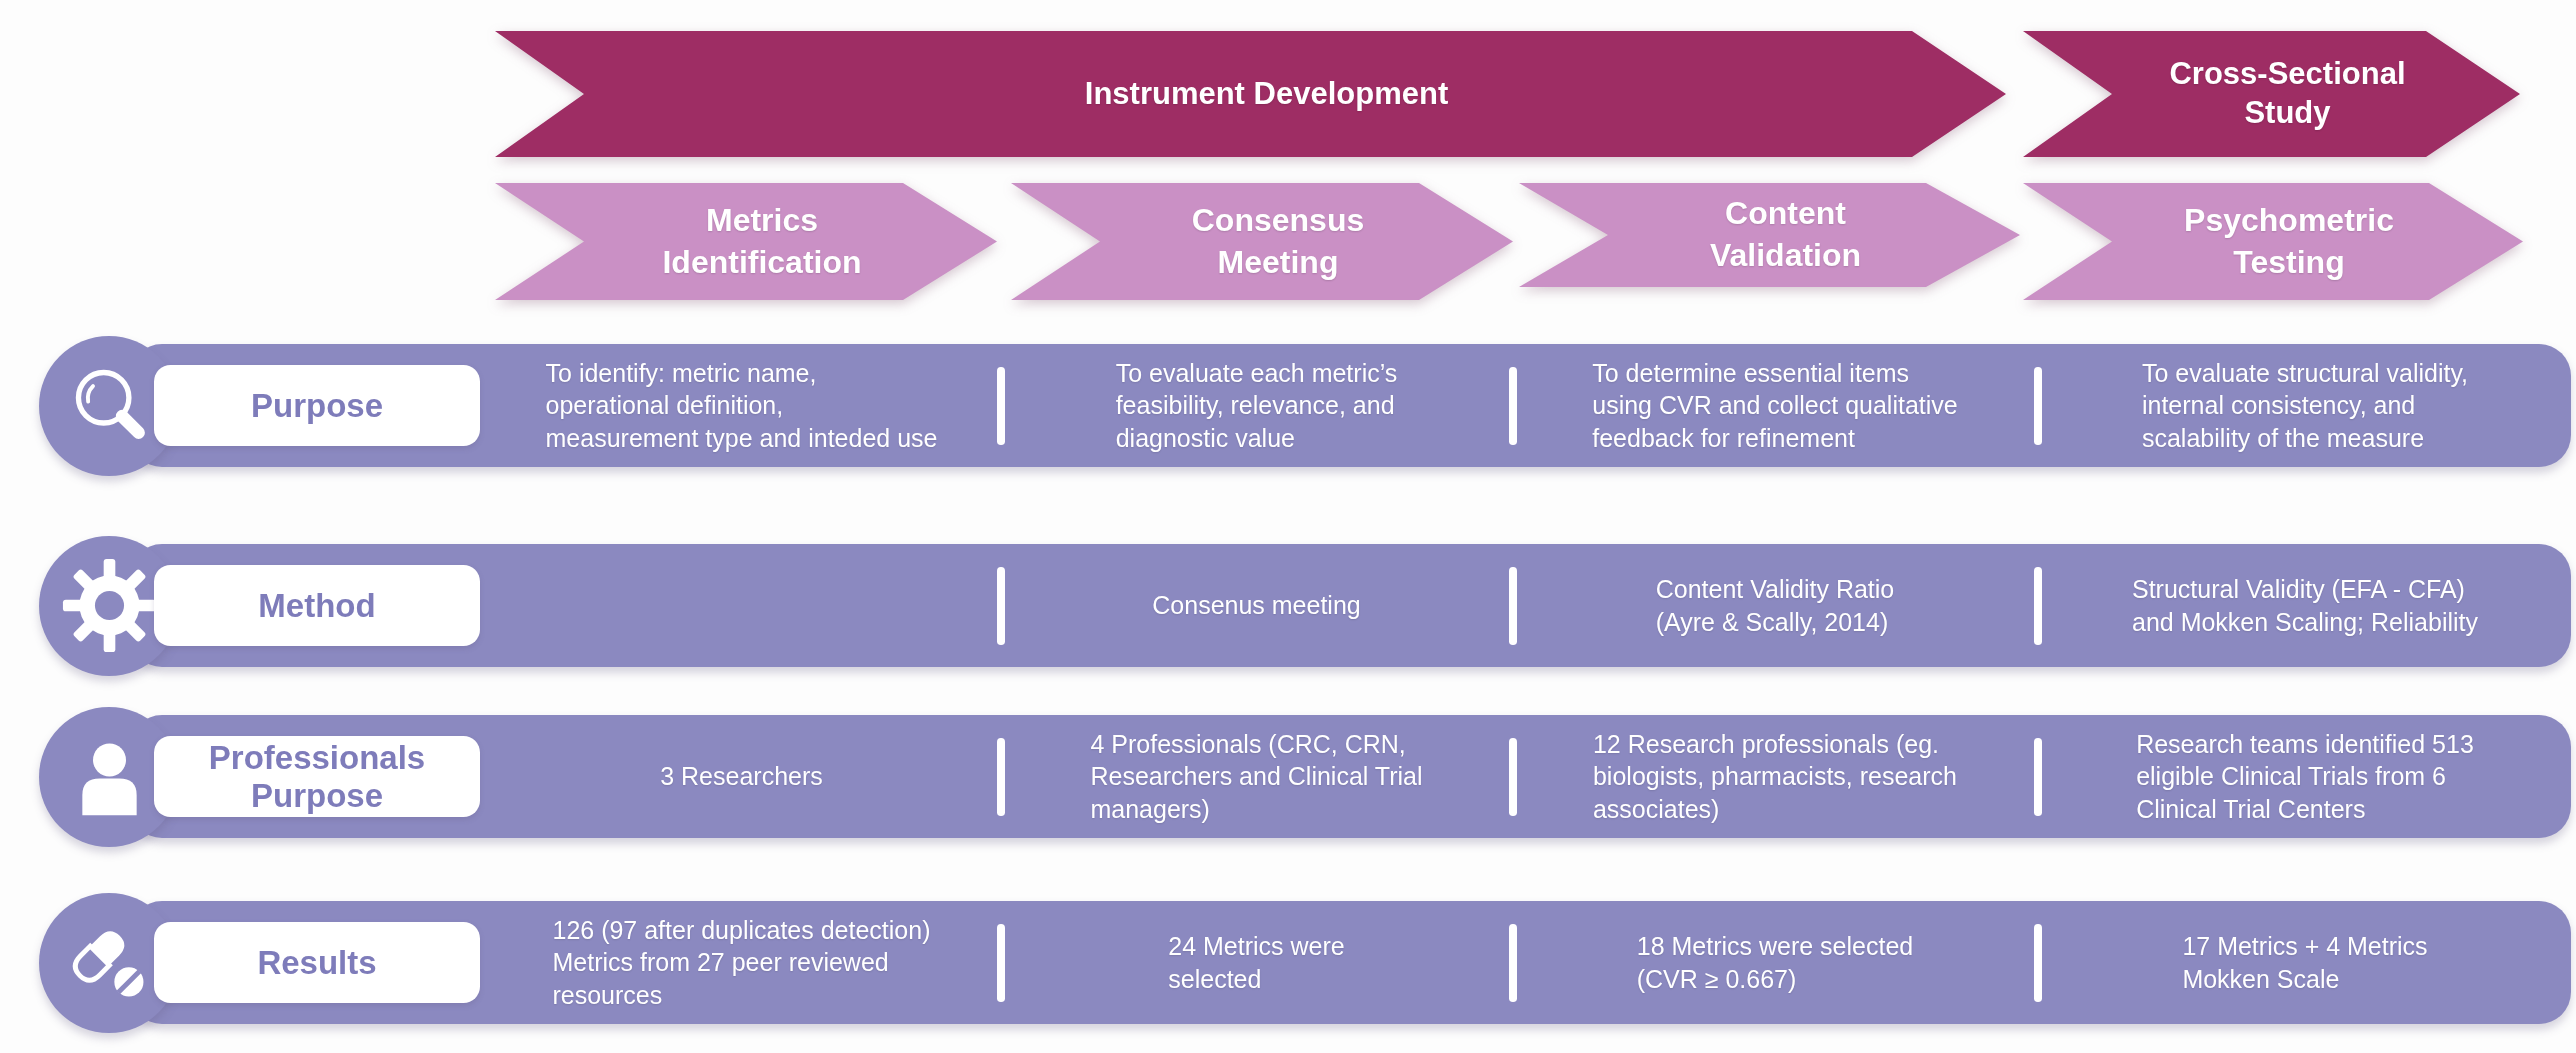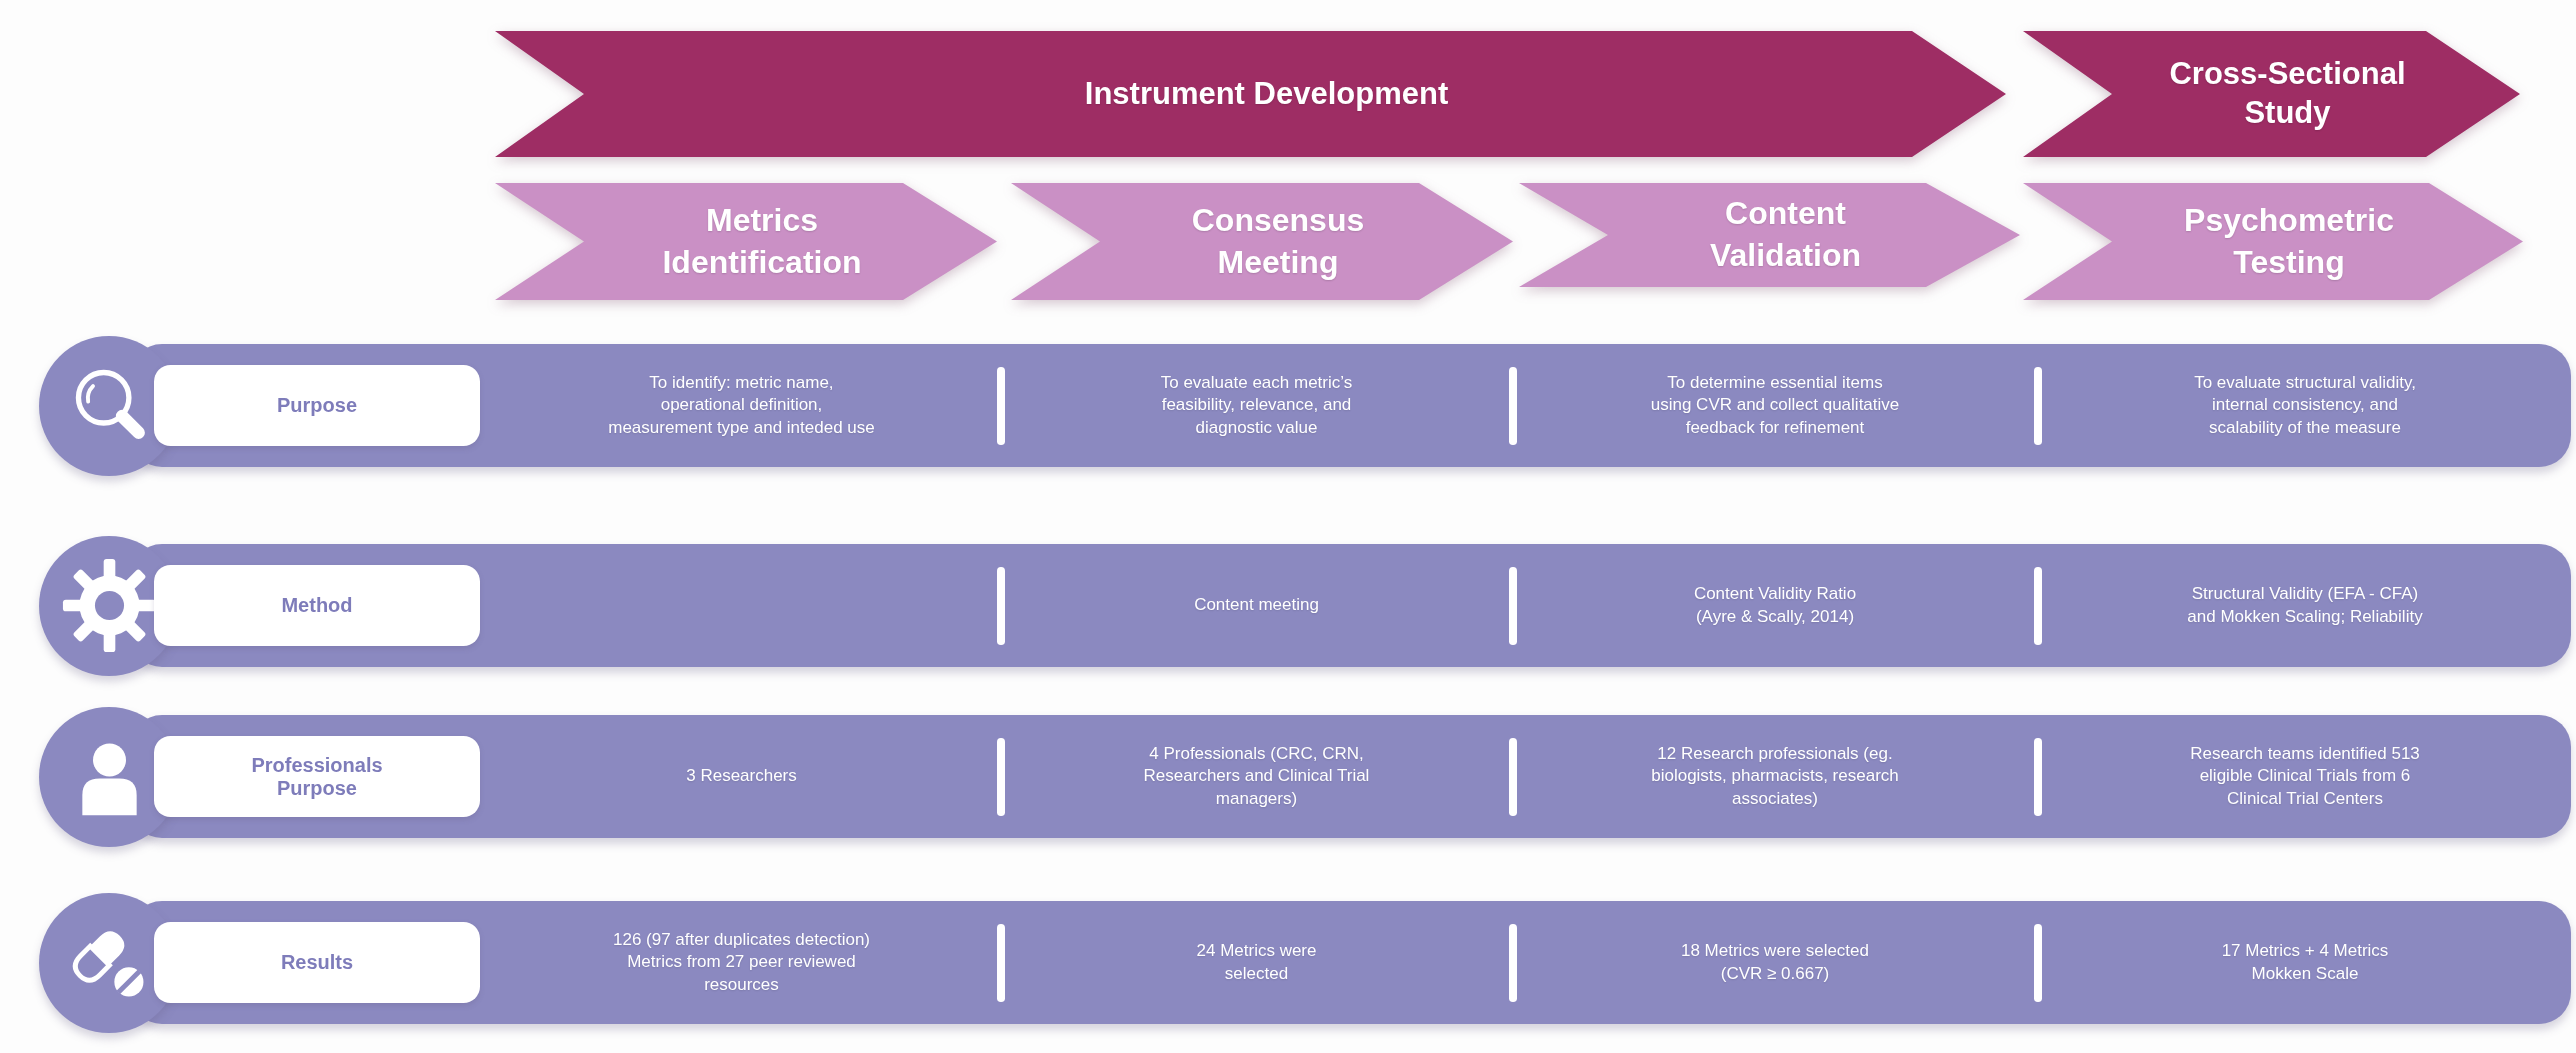--- a/index.html
+++ b/index.html
@@ -47,28 +47,28 @@
   .circle{
     position:absolute;left:39px;top:-8.3px;width:140px;height:140px;
     border-radius:50%;background:var(--bar);
     display:flex;align-items:center;justify-content:center;
     box-shadow:0 5.7px 9px rgba(100,90,130,0.25);
   }
   .label-box{
     position:absolute;left:154px;top:21px;width:326px;height:81px;
     background:#fff;border-radius:16.5px;
     display:flex;align-items:center;justify-content:center;
-    color:var(--label);font-weight:bold;font-size:20px;line-height:1.15;
+    color:var(--label);font-weight:bold;font-size:33px;line-height:1.15;
     text-align:center;white-space:pre-line;
     box-shadow:0 2.5px 5.1px rgba(100,90,130,0.22);
   }
   .cell{
     position:absolute;top:0;height:100%;
     display:flex;align-items:center;justify-content:center;
-    color:#fff;font-size:17px;line-height:1.3;text-align:center;white-space:pre-line;
+    color:#fff;font-size:25px;line-height:1.3;white-space:pre-line;
     text-shadow:0 1.3px 1.9px rgba(0,0,0,0.12);
   }
   .c1{left:503px;width:477px;}
   .c2{left:1021px;width:471px;}
   .c3{left:1535px;width:480px;}
   .c4{left:2060px;width:490px;}
   .divider{position:absolute;top:23px;width:7.6px;height:78px;background:#fff;border-radius:3.8px;}
   .d1{left:997px;} .d2{left:1509px;} .d3{left:2034px;}
 
   .icon-svg{width:97px;height:97px;}
@@ -158,21 +158,21 @@
           <rect x="44" y="2" width="12" height="22" rx="3" transform="rotate(270 50 50)"></rect>
           <rect x="44" y="2" width="12" height="22" rx="3" transform="rotate(315 50 50)"></rect>
           <circle cx="50" cy="50" r="31"></circle>
         </g>
         <circle cx="50" cy="50" r="15" fill="var(--bar, #8B89C0)"></circle>
       </svg>
     </div>
     <div class="label-box">
       <span>Method</span>
     </div>
-    <div class="cell c2">Content meeting</div>
+    <div class="cell c2">Consenus meeting</div>
     <div class="cell c3">Content Validity Ratio
 (Ayre &amp; Scally, 2014)</div>
     <div class="cell c4">Structural Validity (EFA - CFA)
 and Mokken Scaling; Reliability</div>
     <div class="divider d1"></div>
     <div class="divider d2"></div>
     <div class="divider d3"></div>
   </div>
 
   <div class="row r-prof">

